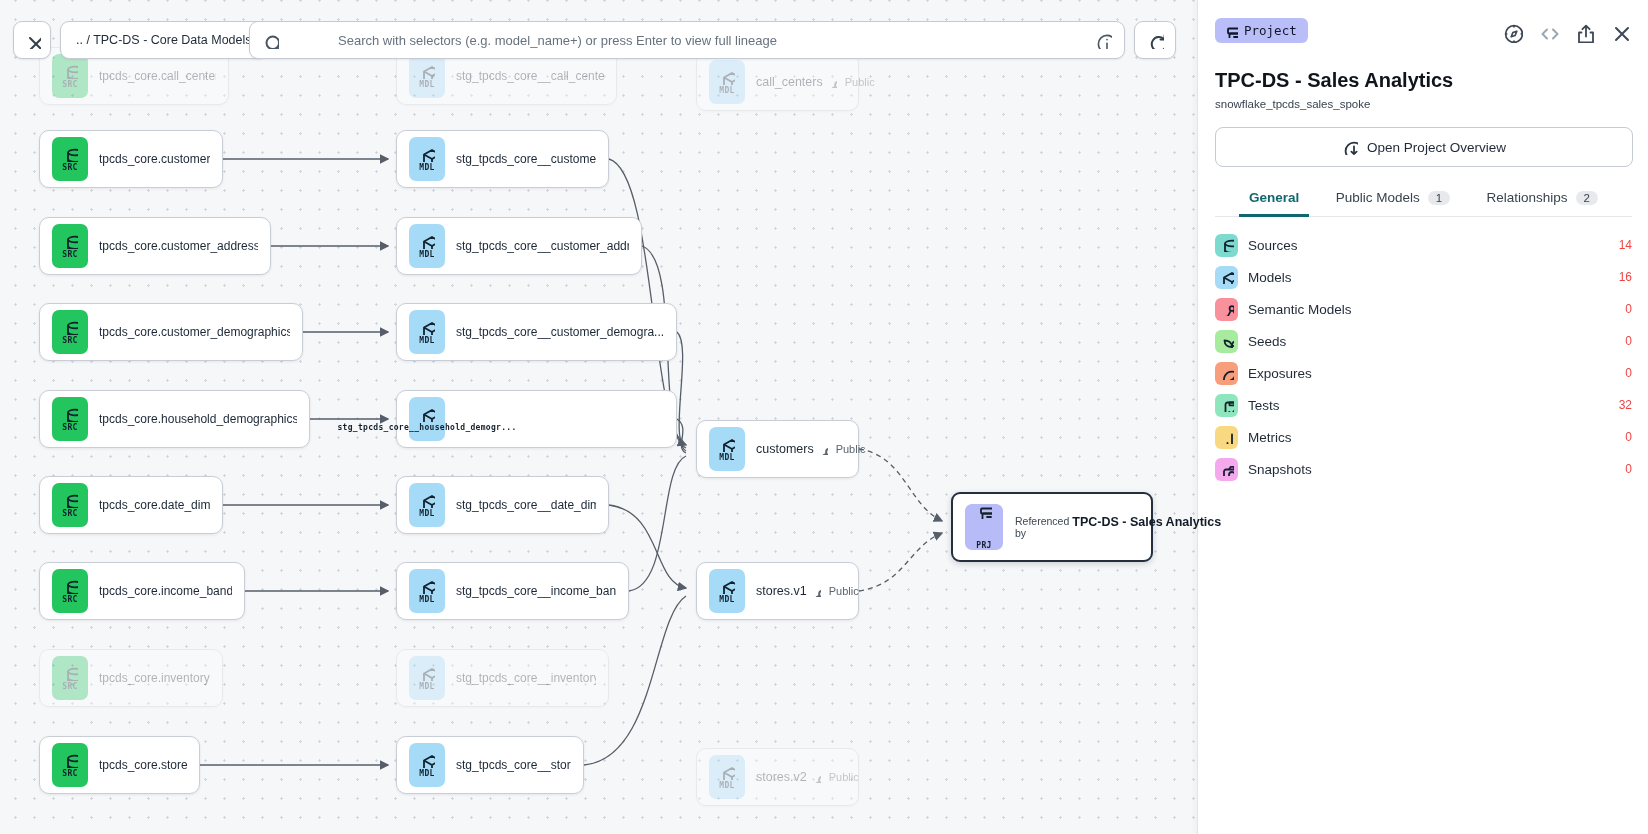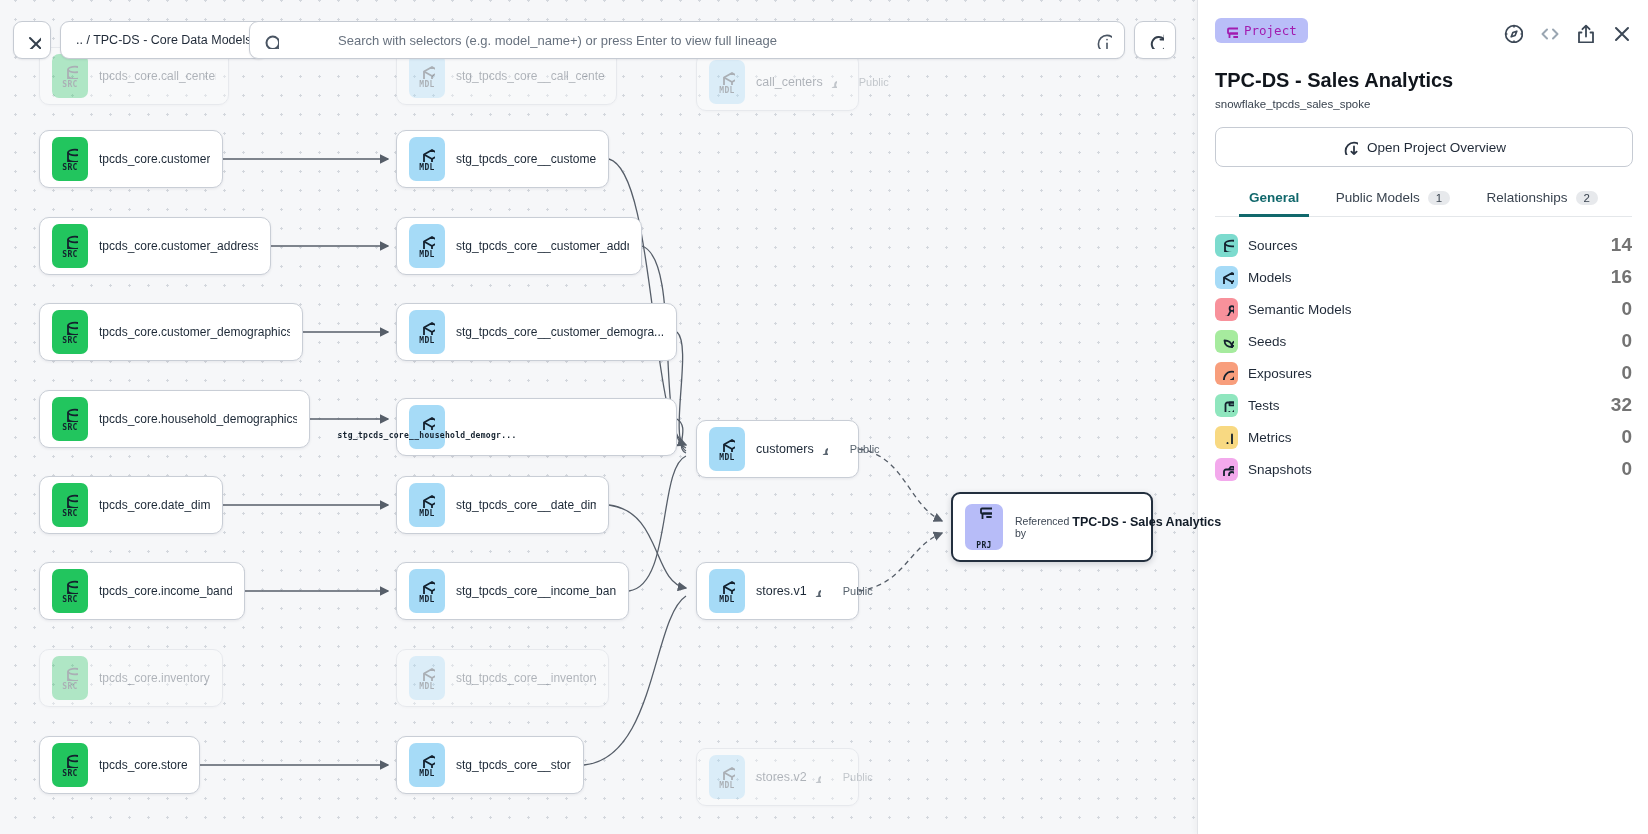--- a/index.html
+++ b/index.html
@@ -21,21 +21,21 @@
   .chip{width:36px;height:44px;border-radius:7px;display:flex;flex-direction:column;
     align-items:center;justify-content:center;gap:1px;flex:0 0 auto;color:#14212e;}
   .chip svg{width:15px;height:15px;}
   .chip-label{font:700 8px "DejaVu Sans Mono",monospace;letter-spacing:.3px;}
   .chip-src{background:#22c55e;}
   .chip-mdl{background:#a6dbf7;}
   .chip-prj{background:#b7bcf8;justify-content:space-between;}
   .node-label{font-size:12px;color:#1c2836;white-space:nowrap;overflow:hidden;}
   .pub-col{display:flex;flex-direction:row;gap:3px;min-width:0;}
   .pub-name{font-size:12.5px;color:#1c2836;white-space:nowrap;}
-  .pub-vis{display:flex;align-items:center;gap:22px;font-size:11px;color:#59646f;}
+  .pub-vis{display:flex;align-items:center;gap:8px;font-size:11px;color:#59646f;}
   .pub-vis svg{width:11px;height:11px;}
   .prj-node{width:202px;height:70px;border:2px solid #232f3e;border-radius:9px;
     box-shadow:0 2px 6px rgba(20,30,45,.18);gap:12px;}
   .prj-node .chip{width:38px;height:46px;}
   .prj-sub{font-size:10.5px;color:#3d4754;}
   .prj-title{font-size:12.5px;font-weight:700;color:#121c28;white-space:nowrap;}
 
   
   .tb-box{position:absolute;z-index:10;background:#fff;border:1px solid #c6cbd3;border-radius:9px;
     box-shadow:0 1px 2px rgba(20,30,45,.08);display:flex;align-items:center;box-sizing:border-box;}
@@ -47,21 +47,21 @@
   .searchbar input{flex:1;border:none;outline:none;font:13px "Liberation Sans",sans-serif;
     color:#1f2937;background:transparent;margin-left:48px;}
   .searchbar input::placeholder{color:#68727f;}
   .search-glyph{color:#4a5563;}
   .info-glyph{color:#4a5563;cursor:pointer;}
   .btn-refresh{left:1134px;top:21px;width:42px;height:38px;justify-content:center;cursor:pointer;}
 
   
   .panel{position:relative;width:451px;height:834px;background:#fff;box-sizing:border-box;
     border-left:1px solid #e2e4e8;box-shadow:-2px 0 6px rgba(0,0,0,.04);padding:18px 16px 0 17px;}
-  .type-badge{display:inline-flex;align-items:center;gap:6px;background:#b9bef8;color:#a21caf;
+  .type-badge{display:inline-flex;align-items:center;gap:6px;background:#b9bef8;color:#0f172a;
     border-radius:6px;padding:5px 11px 5px 9px;font:500 12.5px "DejaVu Sans Mono",monospace;}
   .type-badge svg{width:14px;height:14px;}
   .panel-icons{position:absolute;top:22px;right:17px;display:flex;gap:15px;align-items:center;}
   .panel-icons .p-ic{width:21px;height:21px;color:#3c4856;cursor:pointer;display:flex;}
   .panel-icons .p-ic svg{width:21px;height:21px;}
   .panel-icons .p-ic.dim{color:#9aa6b2;}
   .panel-title{margin-top:26px;font-size:20px;font-weight:700;color:#10151c;}
   .panel-sub{margin-top:6px;font-size:11.5px;color:#39434f;}
   .overview-btn{margin-top:17px;width:418px;height:40px;border:1px solid #c6cbd3;border-radius:8px;
     background:#fff;display:flex;align-items:center;justify-content:center;gap:9px;cursor:pointer;
@@ -74,21 +74,21 @@
   .tab.active{color:#11686c;font-weight:700;border-bottom-color:#11686c;}
   .tab-badge{background:#e7e9ec;color:#39434f;border-radius:999px;padding:1px 8px;
     font-size:11.5px;font-weight:400;}
   .res-heading{margin-top:23px;font-size:12px;font-weight:700;color:#1f2937;}
   .res-list{margin-top:12px;}
   .res-row{display:flex;align-items:center;gap:10px;height:32px;cursor:pointer;}
   .res-ic{width:23px;height:23px;border-radius:6px;display:flex;align-items:center;
     justify-content:center;color:#14212e;flex:0 0 auto;}
   .res-ic svg{width:14px;height:14px;}
   .res-label{flex:1;font-size:13.5px;color:#1f2937;}
-  .res-count{font-size:19px;font-weight:700;color:#737373;}
+  .res-count{font-size:12px;font-weight:400;color:#ef4444;}
   .ic-sources{background:#7cdbce;} .ic-models{background:#a6dbf7;}
   .ic-semantic{background:#f8919b;} .ic-seeds{background:#a6eb9e;}
   .ic-exposures{background:#f89e7c;} .ic-tests{background:#8fe6be;}
   .ic-metrics{background:#f8d982;} .ic-snapshots{background:#f3a9ec;}
   .ic-macros{background:#f8a3a8;}
 </style>
 </head>
 <body>
 
 <svg width="0" height="0" style="position:absolute" aria-hidden="true">
@@ -319,21 +319,21 @@
     </div>
     <div class="node" style="left:396px;top:303px;width:281px">
       <span class="chip chip-mdl">
           <svg>
             <use href="#i-cube"></use>
           </svg>
           <span class="chip-label">MDL</span>
         </span>
       <span class="node-label">stg_tpcds_core__customer_demogra...</span>
     </div>
-    <div class="node" style="left:396px;top:398px;width:281px">
+    <div class="node" style="left:396px;top:390px;width:281px">
       <span class="chip chip-mdl">
           <svg>
             <use href="#i-cube"></use>
           </svg>
           <span class="chip-label">stg_tpcds_core__household_demogr...</span>
         </span>
     </div>
     <div class="node" style="left:396px;top:476px;width:213px">
       <span class="chip chip-mdl">
           <svg>

